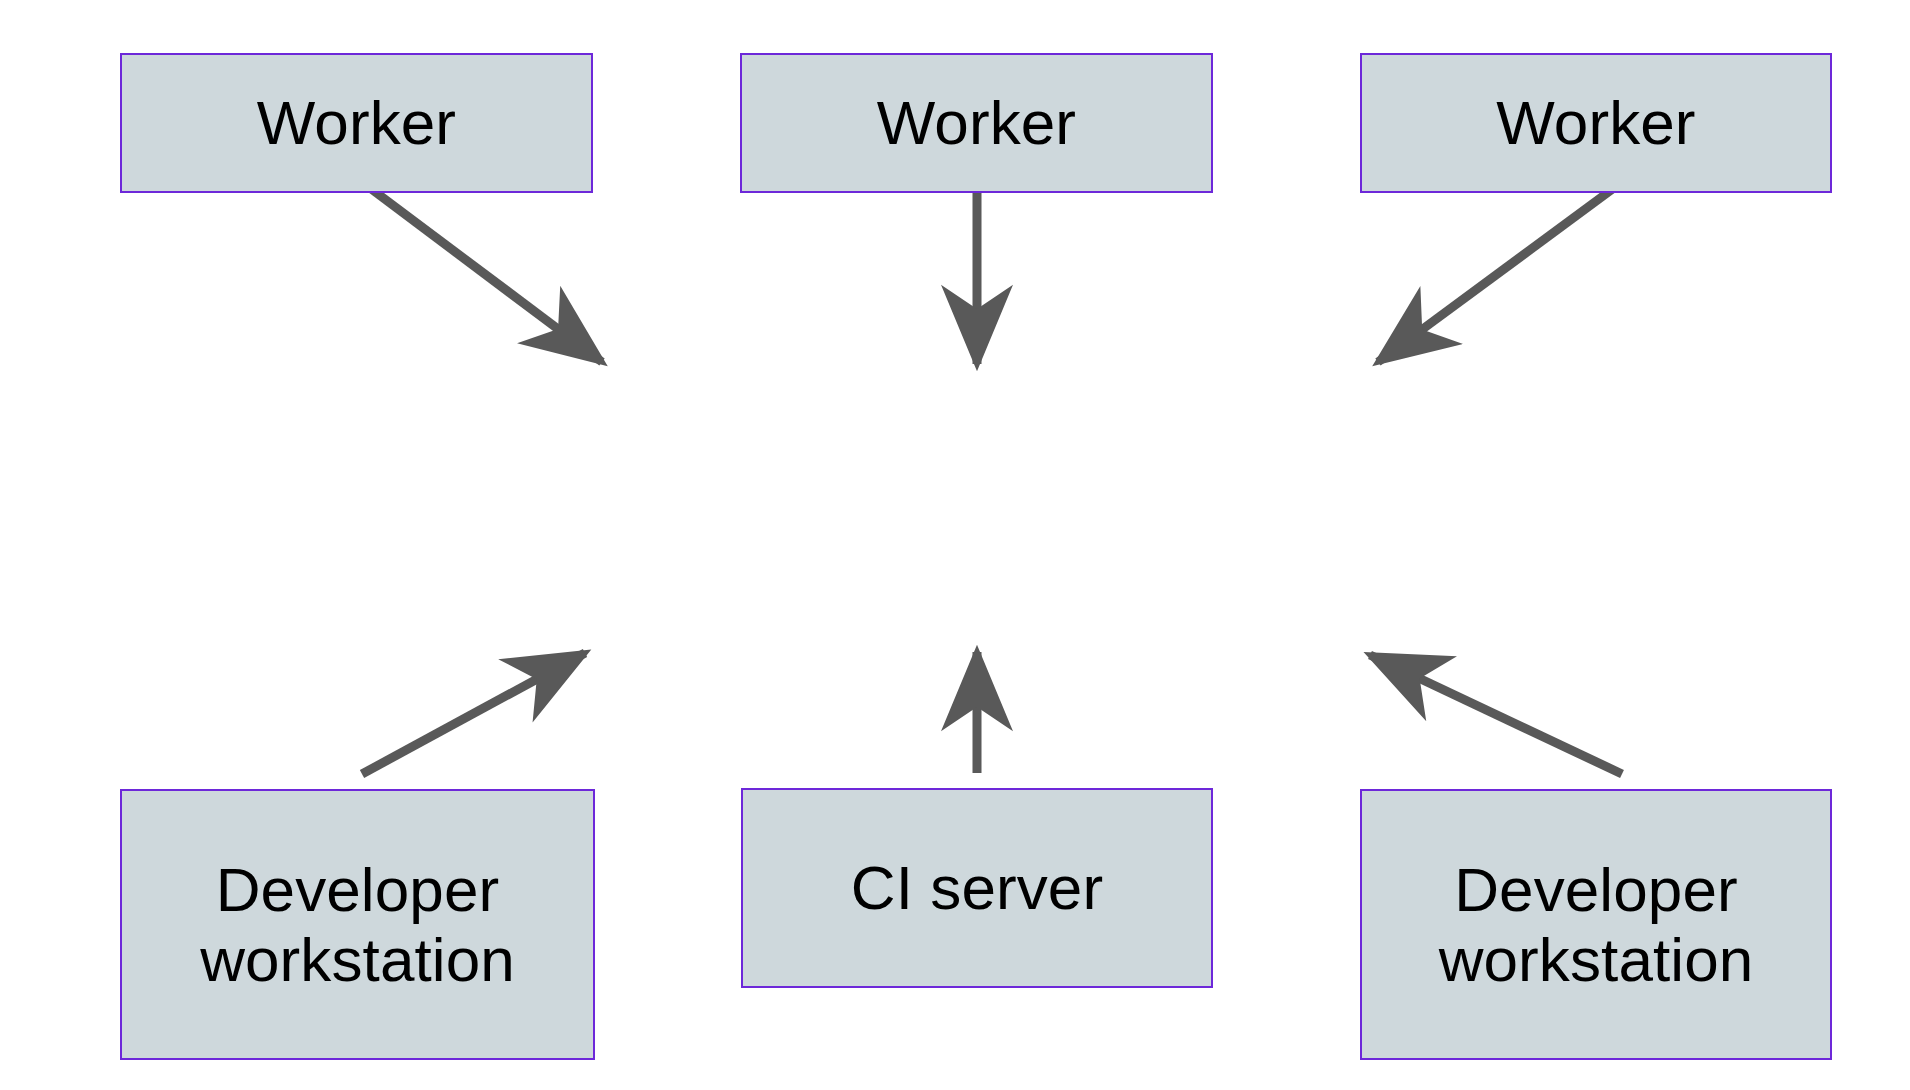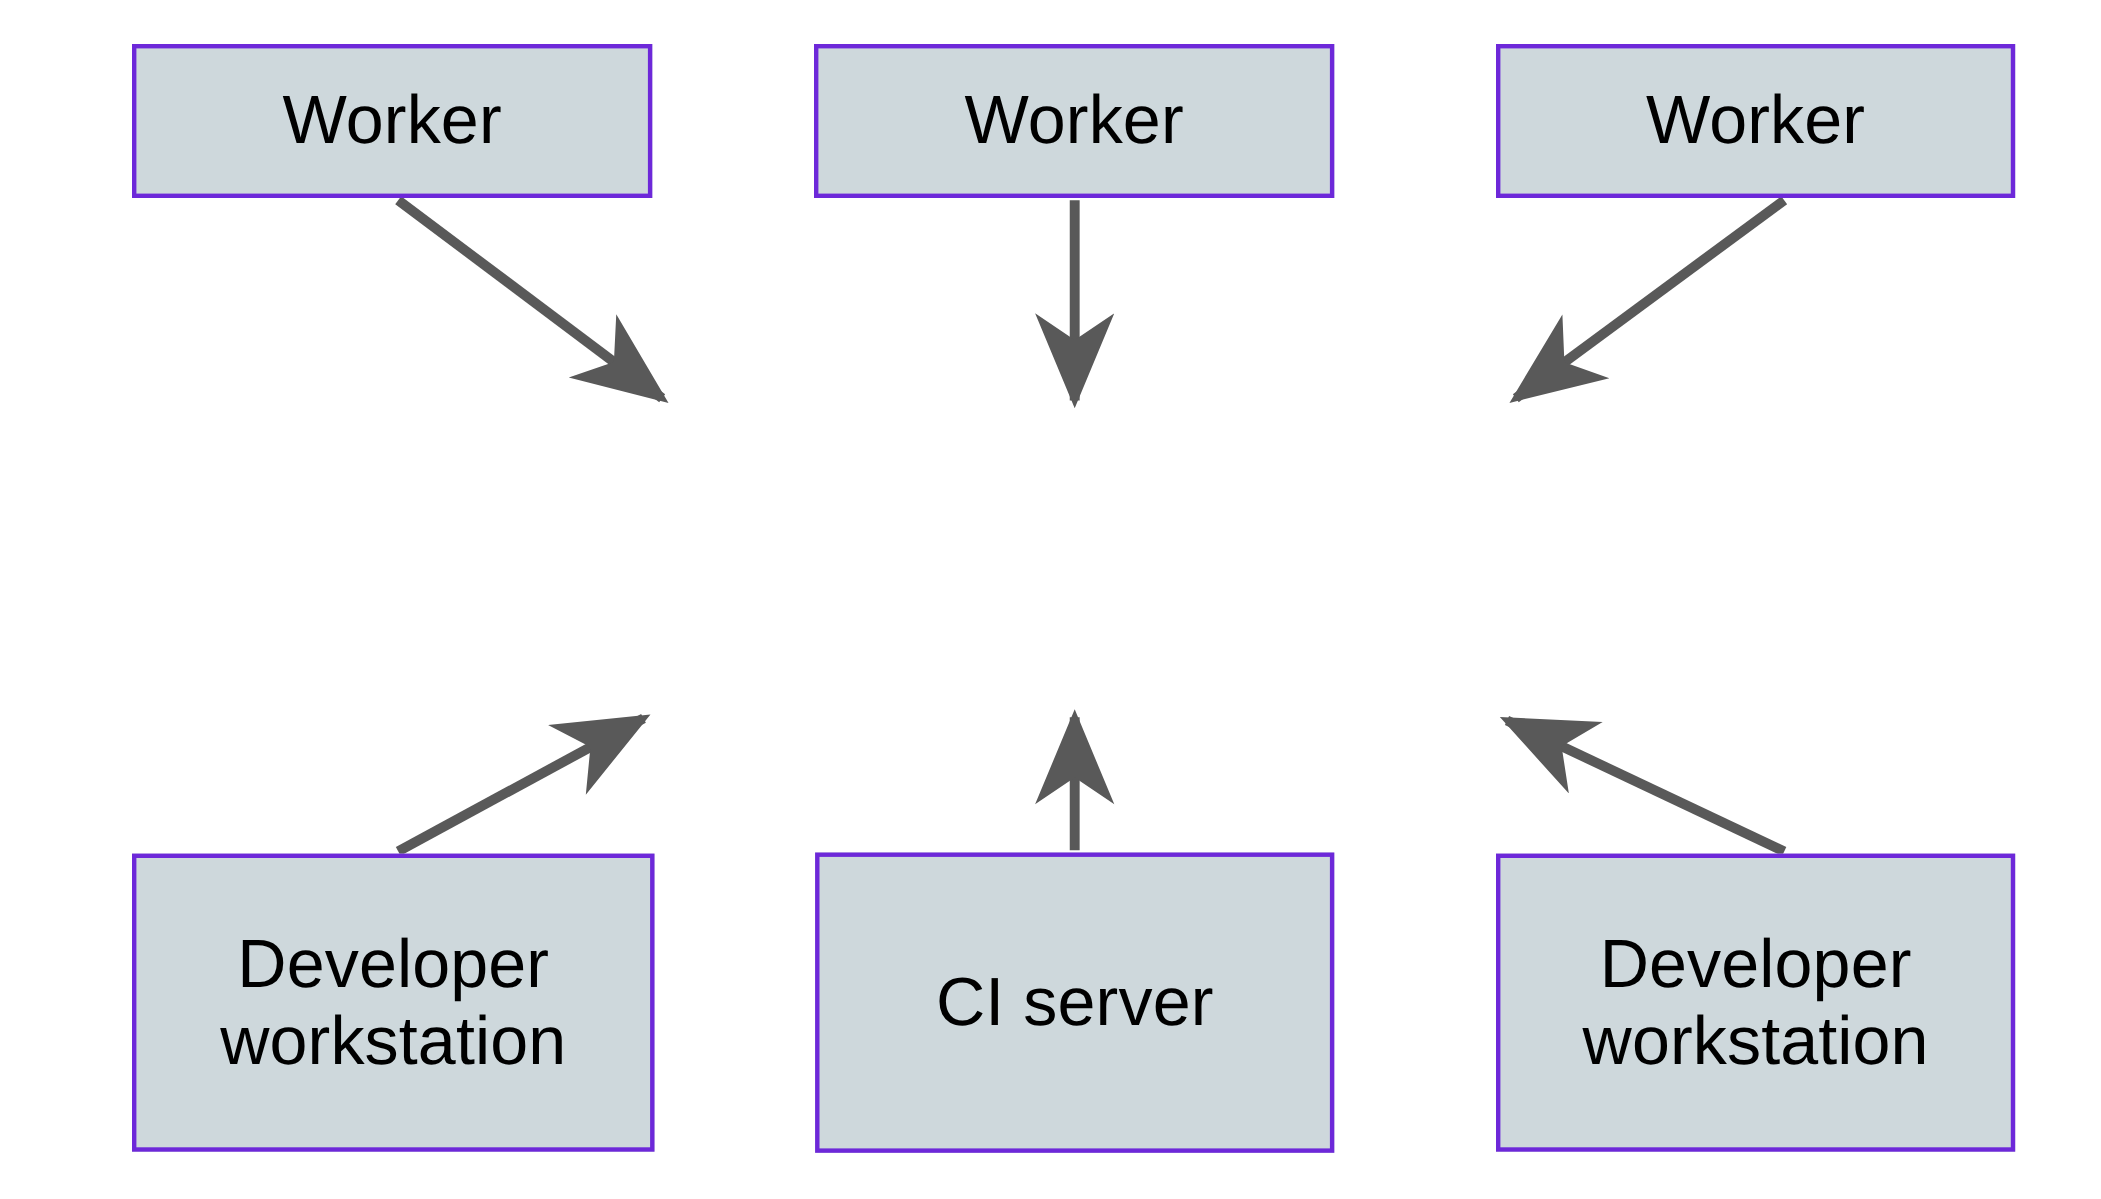--- a/index.html
+++ b/index.html
@@ -23,43 +23,44 @@
     left: 0;
     top: 0;
     width: 1910px;
     height: 1090px;
     pointer-events: none;
   }
   .node {
     position: absolute;
     box-sizing: border-box;
     background: #ced8dc;
-    border: 4px solid #6d28d9;
+    border: 2px solid #6d28d9;
     display: flex;
     align-items: center;
     justify-content: center;
     text-align: center;
     color: #000000;
     font-weight: 400;
     line-height: 1.12;
     letter-spacing: 0.1px;
+    margin-top: 13px;
     -webkit-font-smoothing: antialiased;
   }
   .node .label {
     display: block;
     white-space: pre-line;
     padding: 0 10px;
   }
   
   #node-worker-1     { left: 120px;  top: 40px;  width: 473px; height: 140px; font-size: 62px; }
   #node-worker-2     { left: 740px;  top: 40px;  width: 473px; height: 140px; font-size: 62px; }
   #node-worker-3     { left: 1360px; top: 40px;  width: 472px; height: 140px; font-size: 62px; }
   #node-build-master { left: 593px;  top: 369px; width: 767px; height: 276px; font-size: 62px; }
   #node-dev-ws-left  { left: 120px;  top: 776px; width: 475px; height: 271px; font-size: 62px; }
-  #node-ci-server    { left: 741px;  top: 775px; width: 472px; height: 273px; font-size: 62px; }
+  #node-ci-server    { left: 741px;  top: 775px; width: 472px; height: 200px; font-size: 62px; }
   #node-dev-ws-right { left: 1360px; top: 776px; width: 472px; height: 271px; font-size: 62px; }
 </style>
 </head>
 <body>
 
 <div id="canvas">
 
   <svg id="edges" viewBox="0 0 1910 1090" width="1910" height="1090" xmlns="http://www.w3.org/2000/svg">
     <defs>
       <marker id="arrowhead" markerWidth="12" markerHeight="12" refX="9.2" refY="4" orient="auto" markerUnits="strokeWidth">

